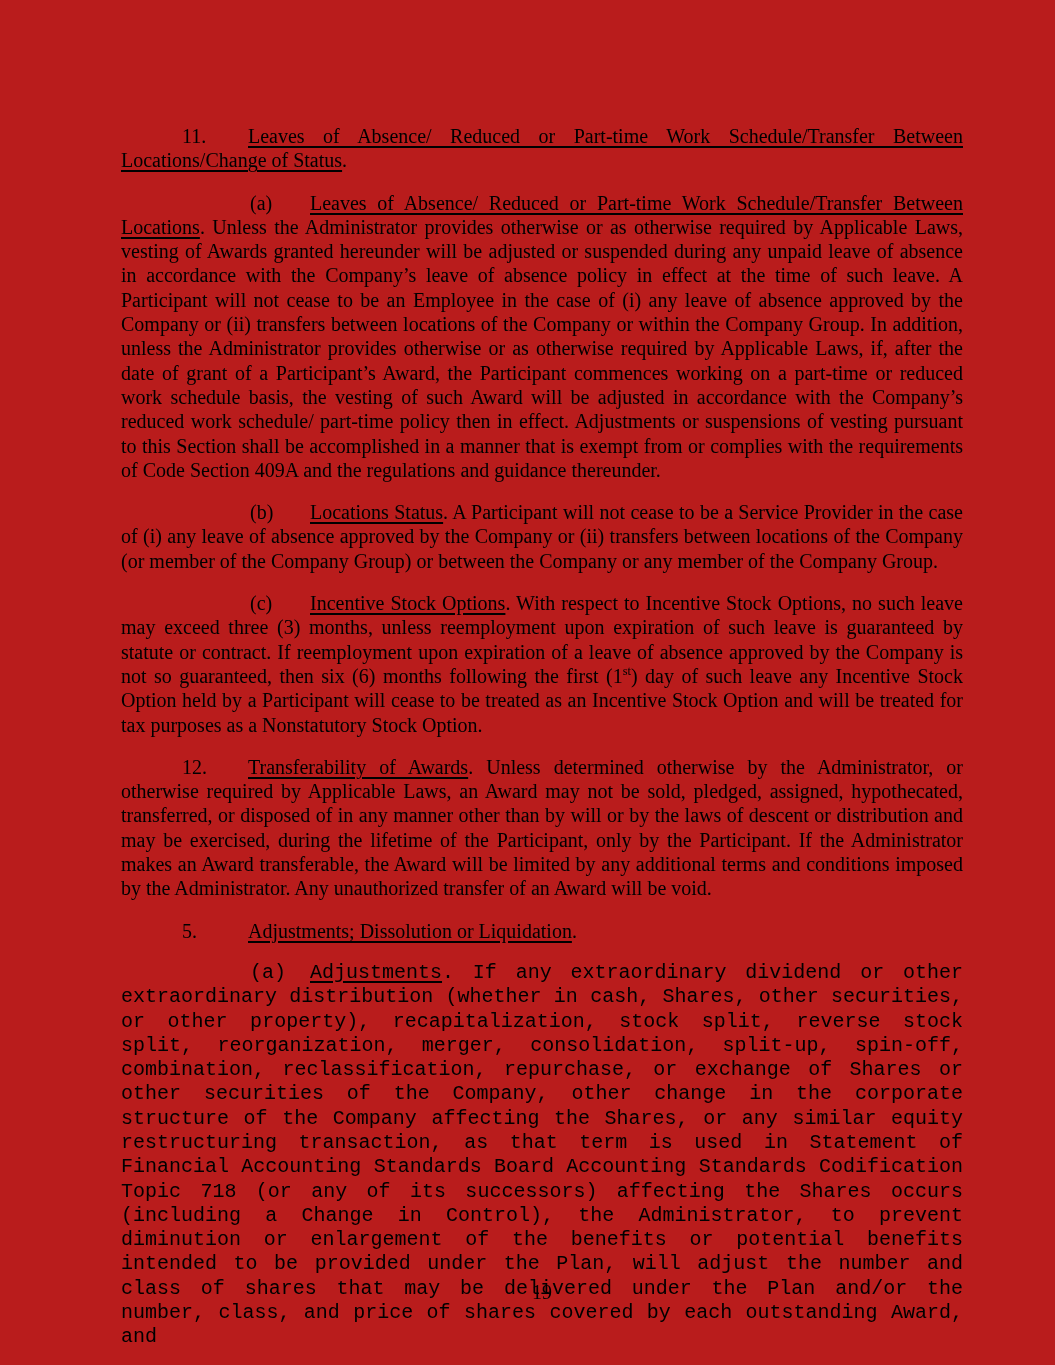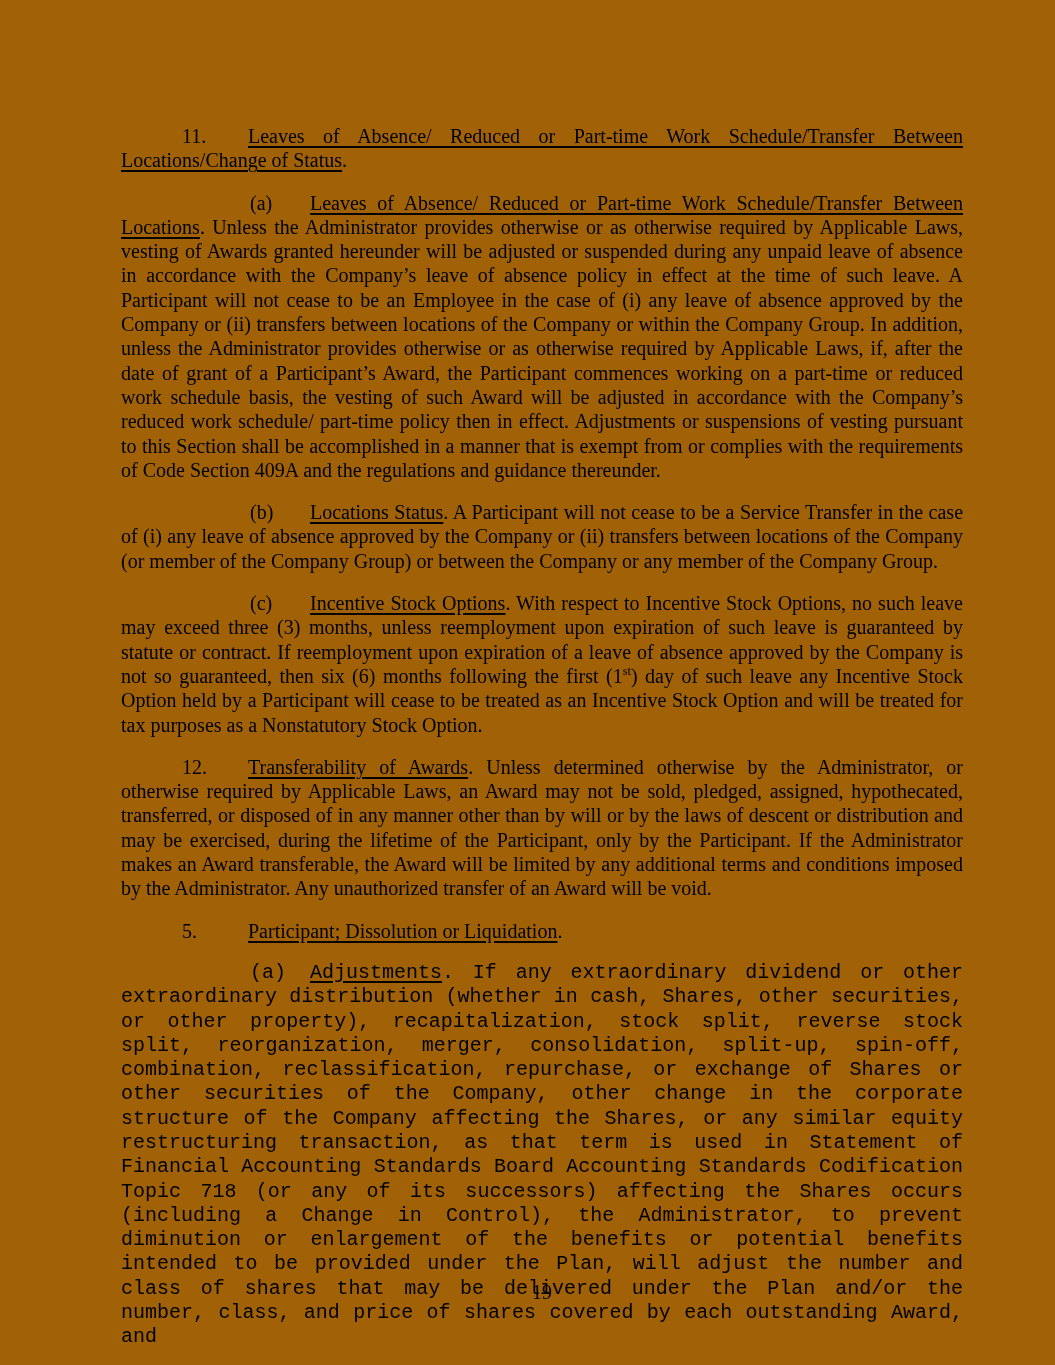--- a/index.html
+++ b/index.html
@@ -1,20 +1,20 @@
 <!DOCTYPE html>
 <html><head>
 <meta charset="utf-8">
 <style>
   html, body { margin: 0; padding: 0; background: #ffffff; }
   .page {
     position: relative;
     width: 1055px;
     height: 1365px;
-    background: #a16207;
+    background: #b91c1c;
     color: #000000;
     font-family: "Liberation Serif", "DejaVu Serif", serif;
     font-size: 20px;
     line-height: 24.3px;
     overflow: hidden;
   }
   .content {
     position: absolute;
     left: 121px;
     top: 124px;
@@ -51,26 +51,26 @@
 </head>
 <body>
 
 <div class="page">
   <div class="content">
 
     <p class="para l0"><span class="mbox w0"><span>11.</span></span><span class="u">Leaves of Absence/ Reduced or Part-time Work Schedule/Transfer Between Locations/Change of Status</span><span>.</span></p>
 
     <p class="para l1"><span class="mbox w1"><span>(a)</span></span><span class="u">Leaves of Absence/ Reduced or Part-time Work Schedule/Transfer Between Locations</span><span>. Unless the Administrator provides otherwise or as otherwise required by Applicable Laws, vesting of Awards granted hereunder will be adjusted or suspended during any unpaid leave of absence in accordance with the Company’s leave of absence policy in effect at the time of such leave. A Participant will not cease to be an Employee in the case of (i) any leave of absence approved by the Company or (ii) transfers between locations of the Company or within the Company Group. In addition, unless the Administrator provides otherwise or as otherwise required by Applicable Laws, if, after the date of grant of a Participant’s Award, the Participant commences working on a part-time or reduced work schedule basis, the vesting of such Award will be adjusted in accordance with the Company’s reduced work schedule/ part-time policy then in effect.  Adjustments or suspensions of vesting pursuant to this Section shall be accomplished in a manner that is exempt from or complies with the requirements of Code Section 409A and the regulations and guidance thereunder.</span></p>
 
-    <p class="para l1"><span class="mbox w1"><span>(b)</span></span><span class="u">Locations Status</span><span>. A Participant will not cease to be a Service Transfer in the case of (i) any leave of absence approved by the Company or (ii) transfers between locations of the Company (or member of the Company Group) or between the Company or any member of the Company Group.</span></p>
+    <p class="para l1"><span class="mbox w1"><span>(b)</span></span><span class="u">Locations Status</span><span>. A Participant will not cease to be a Service Provider in the case of (i) any leave of absence approved by the Company or (ii) transfers between locations of the Company (or member of the Company Group) or between the Company or any member of the Company Group.</span></p>
 
     <p class="para l1"><span class="mbox w1"><span>(c)</span></span><span class="u">Incentive Stock Options</span><span>. With respect to Incentive Stock Options, no such leave may exceed three (3) months, unless reemployment upon expiration of such leave is guaranteed by statute or contract. If reemployment upon expiration of a leave of absence approved by the Company is not so guaranteed, then six (6) months following the first (1</span><sup class="sp">st</sup><span>) day of such leave any Incentive Stock Option held by a Participant will cease to be treated as an Incentive Stock Option and will be treated for tax purposes as a Nonstatutory Stock Option.</span></p>
 
     <p class="para l0"><span class="mbox w0"><span>12.</span></span><span class="u">Transferability of Awards</span><span>. Unless determined otherwise by the Administrator, or otherwise required by Applicable Laws, an Award may not be sold, pledged, assigned, hypothecated, transferred, or disposed of in any manner other than by will or by the laws of descent or distribution and may be exercised, during the lifetime of the Participant, only by the Participant. If the Administrator makes an Award transferable, the Award will be limited by any additional terms and conditions imposed by the Administrator. Any unauthorized transfer of an Award will be void.</span></p>
 
-    <p class="para l0"><span class="mbox w0"><span>5.</span></span><span class="u">Participant; Dissolution or Liquidation</span><span>.</span></p>
+    <p class="para l0"><span class="mbox w0"><span>5.</span></span><span class="u">Adjustments; Dissolution or Liquidation</span><span>.</span></p>
 
     <p class="para l1"><span class="mbox w1"><span>(a)</span></span><span class="u">Adjustments</span><span>. If any extraordinary dividend or other extraordinary distribution (whether in cash, Shares, other securities, or other property), recapitalization, stock split, reverse stock split, reorganization, merger, consolidation, split-up, spin-off, combination, reclassification, repurchase, or exchange of Shares or other securities of the Company, other change in the corporate structure of the Company affecting the Shares, or any similar equity restructuring transaction, as that term is used in Statement of Financial Accounting Standards Board Accounting Standards Codification Topic 718 (or any of its successors) affecting the Shares occurs (including a Change in Control), the Administrator, to prevent diminution or enlargement of the benefits or potential benefits intended to be provided under the Plan, will adjust the number and class of shares that may be delivered under the Plan and/or the number, class, and price of shares covered by each outstanding Award, and</span></p>
 
   </div>
 
   <div class="page-number">19</div>
 </div>
 
 </body></html>

